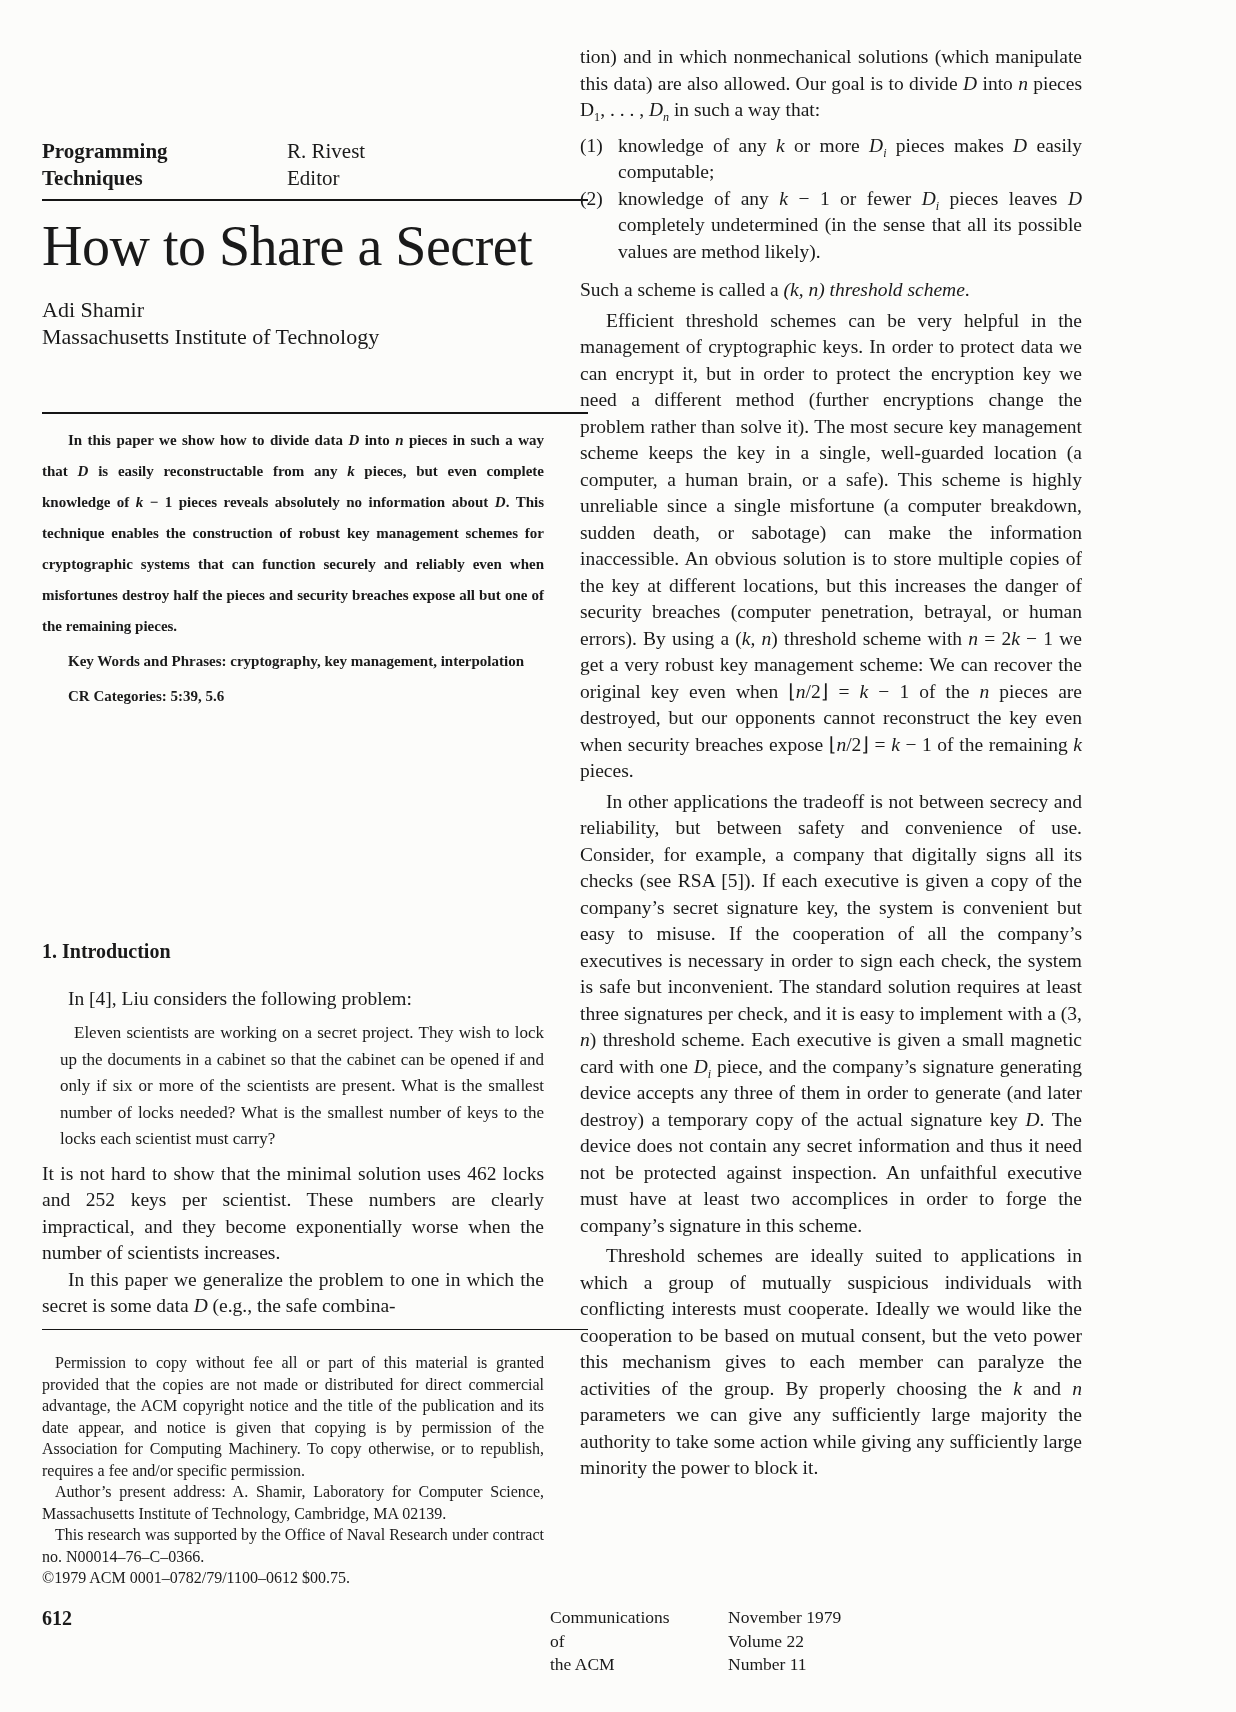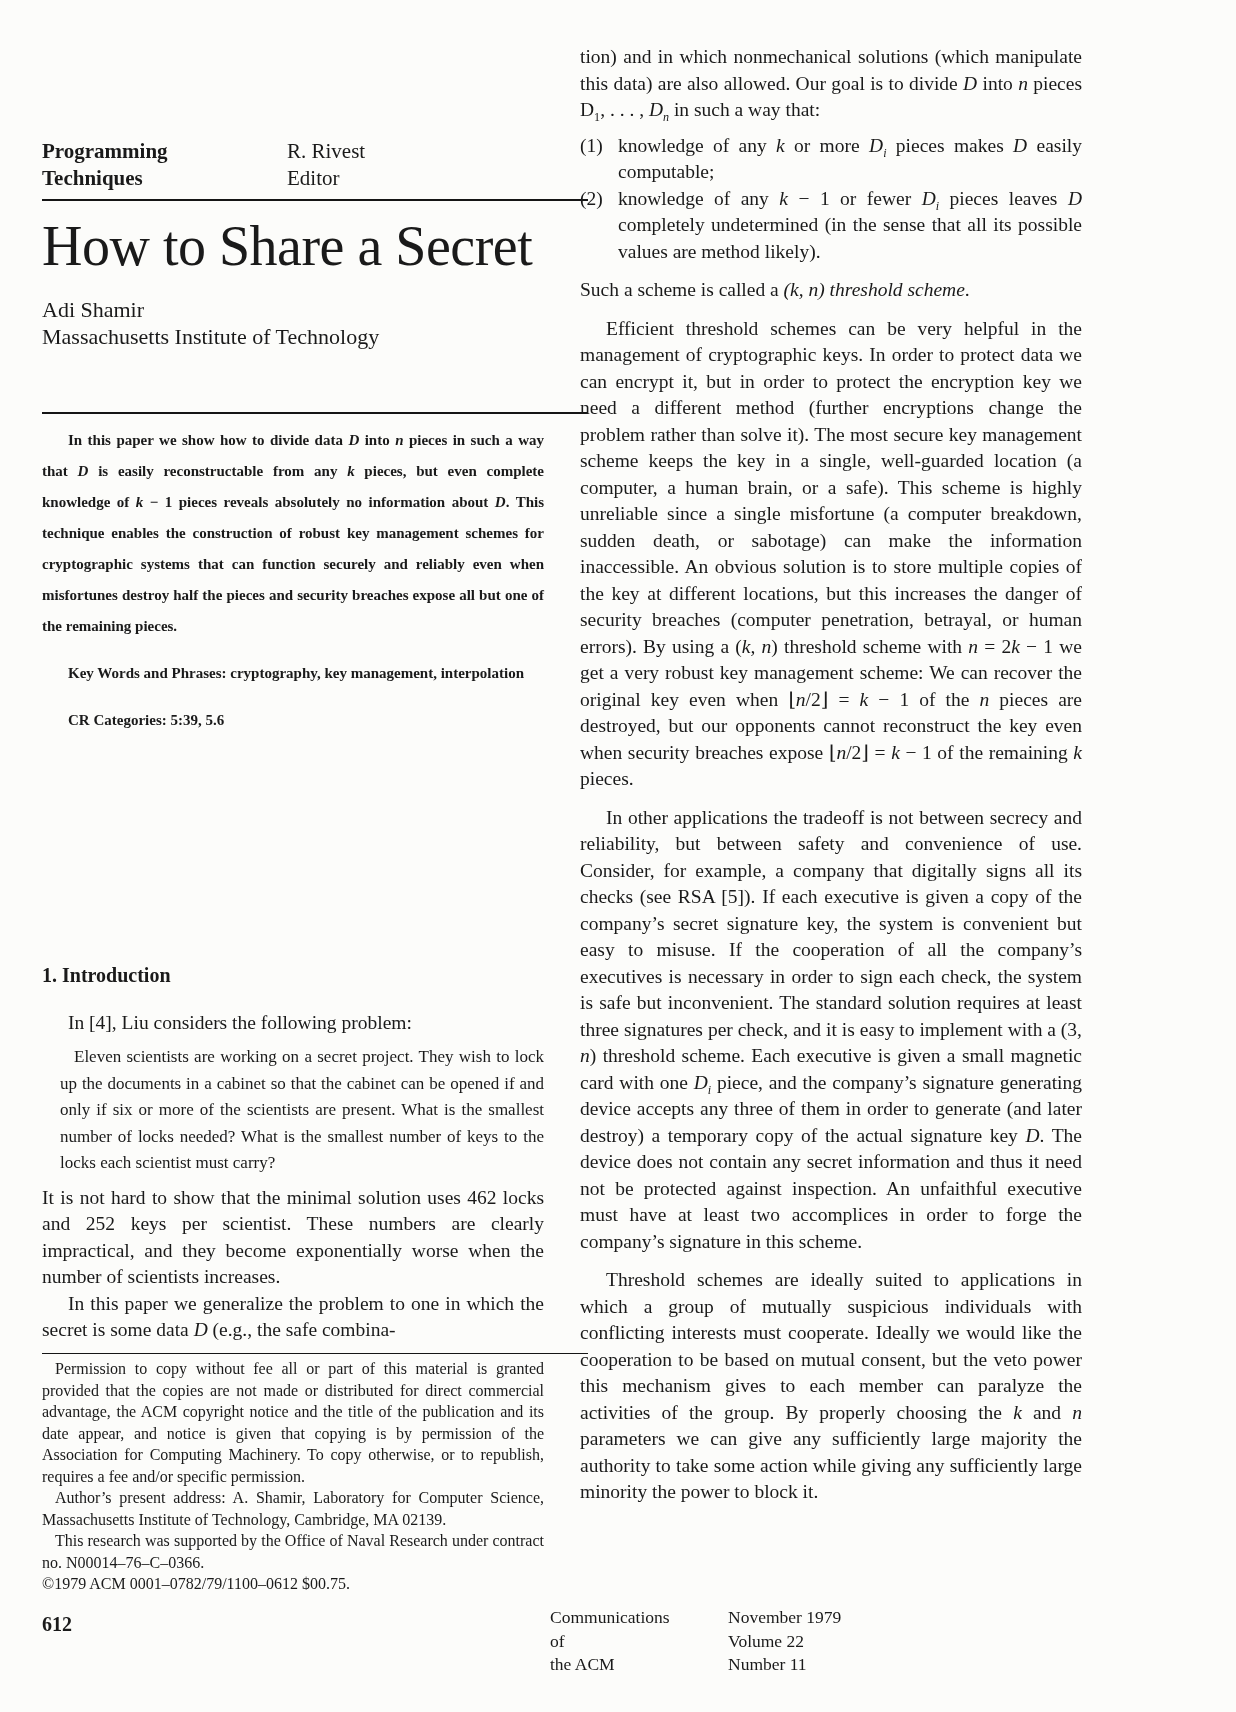--- a/index.html
+++ b/index.html
@@ -32,55 +32,55 @@
   .author { margin-top:18px; font-size:22px; line-height:27px; }
   .affiliation { font-size:22px; line-height:27px; }
   .abstract-rule { width:546px; margin-top:62px; }
   p { margin:0; padding:0; }
   .abstract {
     margin-top:11px;
     font-size:15px; font-weight:bold; line-height:31px;
     text-align:justify;
   }
   .abstract-first { text-indent:26px; }
-  .kw { text-indent:26px; margin-top:16px; }
+  .kw { text-indent:26px; margin-top:4px; }
   .section-heading {
     margin:226px 0 0 0; padding:0;
     font-size:20px; font-weight:bold; line-height:26px;
   }
   .body-para {
     font-size:19.5px; line-height:26.5px; text-align:justify;
   }
   .indent { text-indent:26px; }
   .lead-para { margin-top:22px; }
   .quote {
     margin:8px 0 0 18px; padding:0;
     font-size:17px; line-height:26.5px; text-align:justify;
     text-indent:14px;
   }
   .para-locks { margin-top:8px; }
   .footnote-rule { width:546px; margin-top:9px; height:1.5px; }
   .footnote {
     font-size:16px; line-height:21.5px; text-align:justify;
   }
-  .footnote.first { margin-top:4px; }
+  .footnote.first { margin-top:22px; }
   .fn-indent { text-indent:13px; }
   .page-number { margin-top:18px; font-size:20px; font-weight:bold; }
 
   
   .col-right {
     position:absolute; left:580px; top:0; width:502px;
   }
   .rc-first { margin-top:44px; }
   .num-list { margin-top:9px; }
   .num-item { display:flex; }
   .num-marker { flex:0 0 38px; font-size:19.5px; line-height:26.5px; }
   .num-text { flex:1 1 auto; font-size:19.5px; line-height:26.5px; text-align:justify; }
   .threshold-def { margin-top:12px; }
-  .rc-para { margin-top:12px; }
+  .rc-para { margin-top:4px;font-family:Liberation Serif, serif; }
   .rc-footer {
     position:absolute; left:550px; top:1606px; width:502px;
     display:flex; font-size:17.5px; line-height:23.5px;
   }
   .journal-id { width:178px; }
   .issue-id { flex:1; }
 </style>
 </head>
 <body>
 

